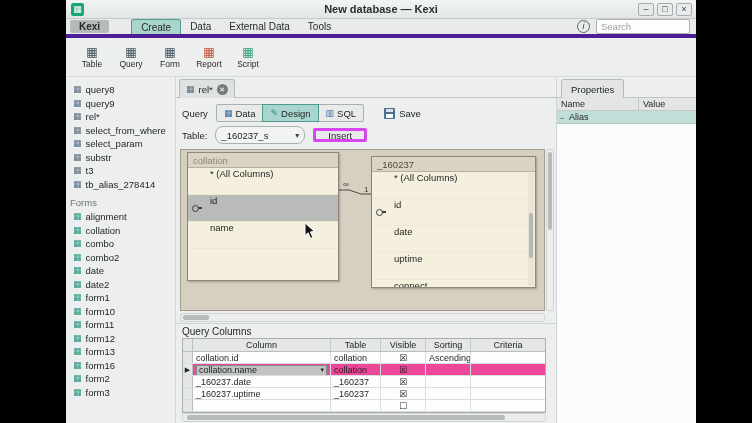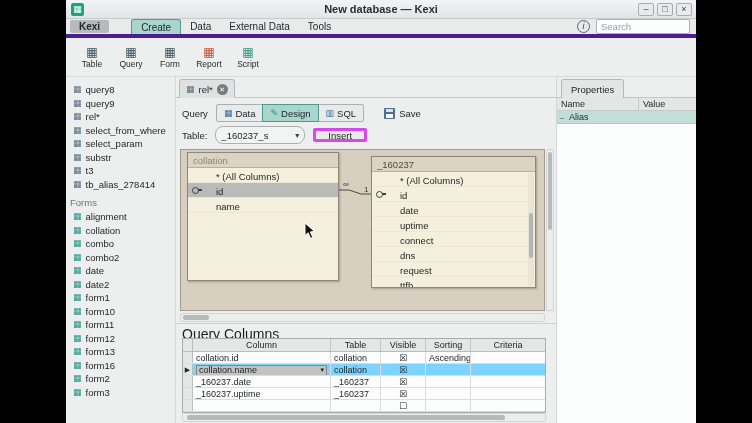--- a/index.html
+++ b/index.html
@@ -81,46 +81,46 @@
 
 
 .canvas{position:absolute;left:4px;top:72px;width:365px;height:162px;background:#d7cfc0;border:1px solid #a29c8d;overflow:hidden}
 .relsvg{position:absolute;left:0;top:0;width:100%;height:100%;pointer-events:none}
 .tbox{position:absolute;background:#f5f0dd;border:1px solid #8d887b;box-shadow:1px 1px 2px rgba(0,0,0,.25);overflow:hidden}
 .tbox.b0{left:6px;top:2px;width:152px;height:129px}
 .tbox.b1{left:190px;top:6px;width:165px;height:132px}
 .thead{height:15px;background:#dbd4c2;border-bottom:1px solid #b6b0a0;display:flex;align-items:center;padding-left:5px;font-size:9.5px}
 .b0 .thead{color:#8d8878}
 .b1 .thead{color:#4d4a40}
-.crow{height:15px;display:flex;align-items:flex-end;padding-left:28px;position:relative;font-size:9.5px;border-bottom:1px solid #ece6d2}
+.crow{height:27px;display:flex;align-items:flex-start;padding-left:22px;position:relative;font-size:9.5px;border-bottom:1px solid #ece6d2}
 .crow.sel{background:#b8bbb7}
 .key-icon{position:absolute;left:4px;top:50%;margin-top:-3px;width:10px;height:7px}
 .key-icon::before{content:"";position:absolute;left:0;top:0;width:5px;height:5px;border:1px solid #3c3f40;border-radius:50%}
 .key-icon::after{content:"";position:absolute;left:6px;top:2px;width:4px;height:2px;background:#3c3f40}
 .ivscroll{position:absolute;right:1px;top:16px;bottom:1px;width:6px;background:#e9e4d3}
 .ithumb{position:absolute;left:1px;top:35%;height:40%;width:4px;background:#b4b7b8;border-radius:2px}
 .cursor{position:absolute;left:123px;top:72px;width:12px;height:18px}
 
 
 .sb{position:absolute;background:#eceeee;border:1px solid #d2d5d6;border-radius:2px}
 .cvscroll{left:370px;top:72px;width:8px;height:162px}
 .vthumb{position:absolute;left:1px;top:2px;width:4px;height:78px;background:#b7babb;border-radius:2px}
 .chscroll{left:4px;top:236px;width:365px;height:9px}
 .hthumb{position:absolute;top:1px;height:5px;background:#b7babb;border-radius:2px}
 .chscroll .hthumb{left:2px;width:26px}
 .qhscroll{left:6px;bottom:1px;width:364px;height:9px}
 .qhscroll .hthumb{left:4px;width:318px}
 
 
 .qcsection{position:absolute;left:0;top:246px;width:100%;bottom:0;border-top:1px solid #cfd3d3}
-.qctitle{position:absolute;left:6px;top:2px;font-size:14px}
+.qctitle{position:absolute;left:6px;top:2px;font-size:10px}
 .qcgrid{position:absolute;left:6px;top:14px;width:364px;border:1px solid #a9adae;background:#fdfdfd}
 .ghead{display:flex;height:13px;background:#e5e7e6;border-bottom:1px solid #b9bdbe}
 .grow{display:flex;height:12px;border-bottom:1px solid #dadddd;background:#fdfdfd}
-.grow.sel{background:#7dd3fc}
+.grow.sel{background:#ec4899}
 .cell{border-right:1px solid #dadddd;padding:0 3px;font-size:9px;line-height:12px;overflow:hidden;white-space:nowrap}
 .th{text-align:center;line-height:13px;border-right:1px solid #c3c7c8}
 .ind{width:10px;padding:0;text-align:center;font-size:7px;background:#e5e7e6;border-right:1px solid #b9bdbe}
 .c0{width:138px}.c1{width:50px}.c2{width:45px;text-align:center}.c3{width:45px}.c4{width:74px;border-right:none}
 .cellcombo{display:flex;width:100%;height:11px;margin-top:0.5px;border:1px solid #83888a;background:#c0c3bf;
   align-items:center;padding-left:2px;font-size:9px;line-height:10px}
 .cellcombo .arr{margin-left:auto;padding-right:2px;font-size:7px}
 
 
 .rightpanel{position:absolute;left:490px;top:77px;width:140px;bottom:0;border-left:1px solid #d2d5d5}

